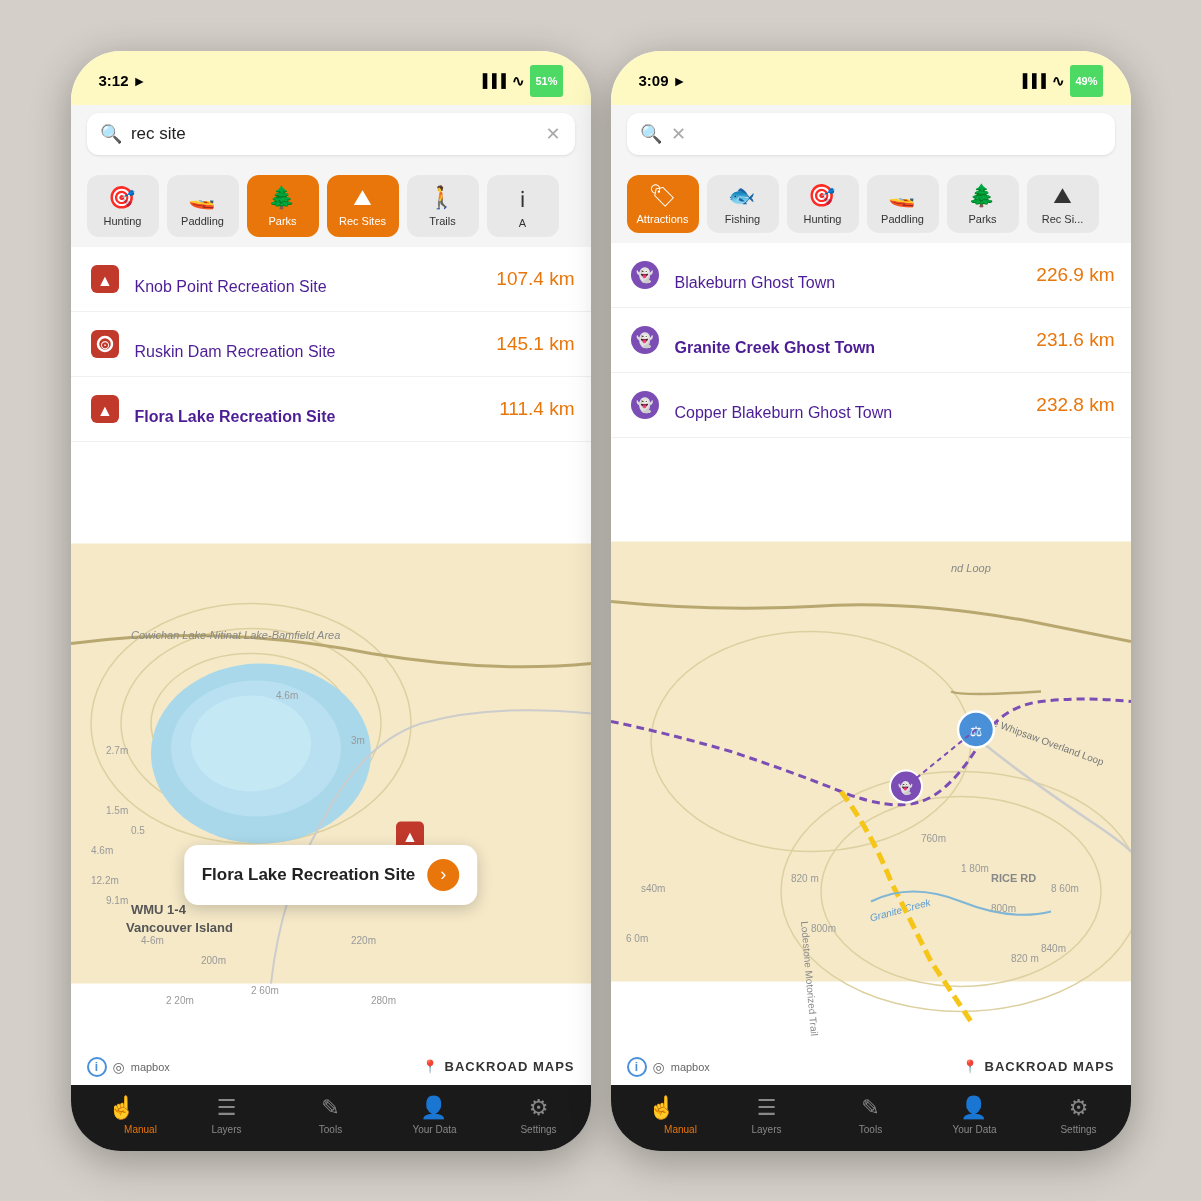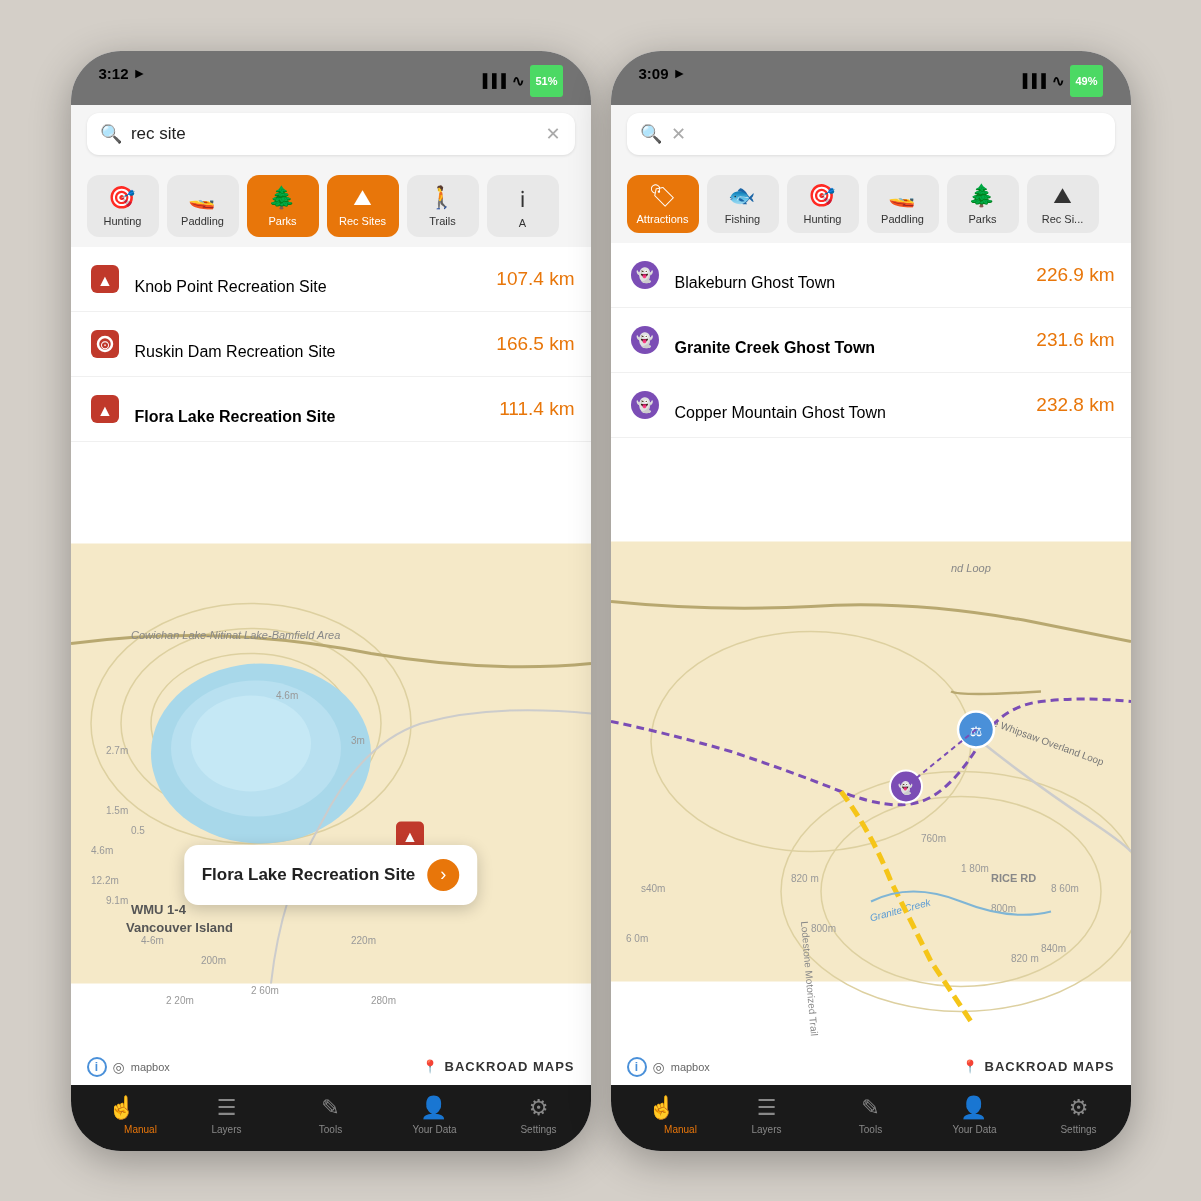--- a/index.html
+++ b/index.html
@@ -25,23 +25,23 @@
       border-radius: 50px;
       overflow: hidden;
       box-shadow: 0 10px 40px rgba(0,0,0,0.3);
       display: flex;
       flex-direction: column;
       position: relative;
     }
     .status-bar {
       display: flex;
       justify-content: space-between;
-      align-items: flex-start;
+      align-items: center;
       padding: 14px 28px 8px;
-      background: #737373;
+      background: #fef9c3;
       font-size: 15px;
       font-weight: 600;
       flex-shrink: 0;
     }
     .status-left { display: flex; align-items: center; gap: 4px; }
     .status-right { display: flex; align-items: center; gap: 6px; }
     .battery {
       background: #4cd964;
       border-radius: 3px;
       padding: 10px 5px;
@@ -107,21 +107,21 @@
     }
     .result-icon {
       width: 36px;
       height: 36px;
       display: flex;
       align-items: center;
       justify-content: center;
       font-size: 22px;
       flex-shrink: 0;
     }
-    .result-name { flex: 1; font-size: 16px; color: #000000; margin-top: 16px; }
+    .result-name { flex: 1; font-size: 16px; color: #4c1d95; margin-top: 16px; }
     .result-name.bold { font-weight: 700; }
     .result-dist { color: #e8760a; font-size: 19px; font-weight: 500; }
     .map-area {
       flex: 1;
       position: relative;
       overflow: hidden;
     }
     .map-popup {
       position: absolute;
       background: #fff;
@@ -257,21 +257,21 @@
       </div>
       <div class="result-item">
         <div class="result-icon">
           <svg width="32" height="32" viewBox="0 0 32 32">
               <rect x="2" y="2" width="28" height="28" rx="6" fill="#c0392b"></rect>
               <circle cx="16" cy="16" r="7" fill="none" stroke="white" stroke-width="2.5"></circle>
               <text x="16" y="21" text-anchor="middle" font-size="12" fill="white">⊙</text>
             </svg>
         </div>
         <span class="result-name">Ruskin Dam Recreation Site</span>
-        <span class="result-dist">166.5 km</span>
+        <span class="result-dist">145.1 km</span>
       </div>
       <div class="result-item">
         <div class="result-icon">
           <svg width="32" height="32" viewBox="0 0 32 32">
               <rect x="2" y="2" width="28" height="28" rx="6" fill="#c0392b"></rect>
               <text x="16" y="23" text-anchor="middle" font-size="16" fill="white">▲</text>
             </svg>
         </div>
         <span class="result-name bold">Flora Lake Recreation Site</span>
         <span class="result-dist">111.4 km</span>
@@ -431,21 +431,21 @@
         <span class="result-name bold">Granite Creek Ghost Town</span>
         <span class="result-dist">231.6 km</span>
       </div>
       <div class="result-item">
         <div class="result-icon">
           <svg width="32" height="32" viewBox="0 0 32 32">
               <circle cx="16" cy="16" r="14" fill="#7b4db5"></circle>
               <text x="16" y="21" text-anchor="middle" font-size="14" fill="white">👻</text>
             </svg>
         </div>
-        <span class="result-name">Copper Mountain Ghost Town</span>
+        <span class="result-name">Copper Blakeburn Ghost Town</span>
         <span class="result-dist">232.8 km</span>
       </div>
     </div>
 
     <div class="map-area">
       <svg class="map-svg" viewBox="0 0 520 440" xmlns="http://www.w3.org/2000/svg">
 
         <rect width="520" height="440" fill="#f5e9c8"></rect>
 
         <ellipse cx="350" cy="350" rx="180" ry="120" fill="none" stroke="#ddd0a0" stroke-width="1.5"></ellipse>

